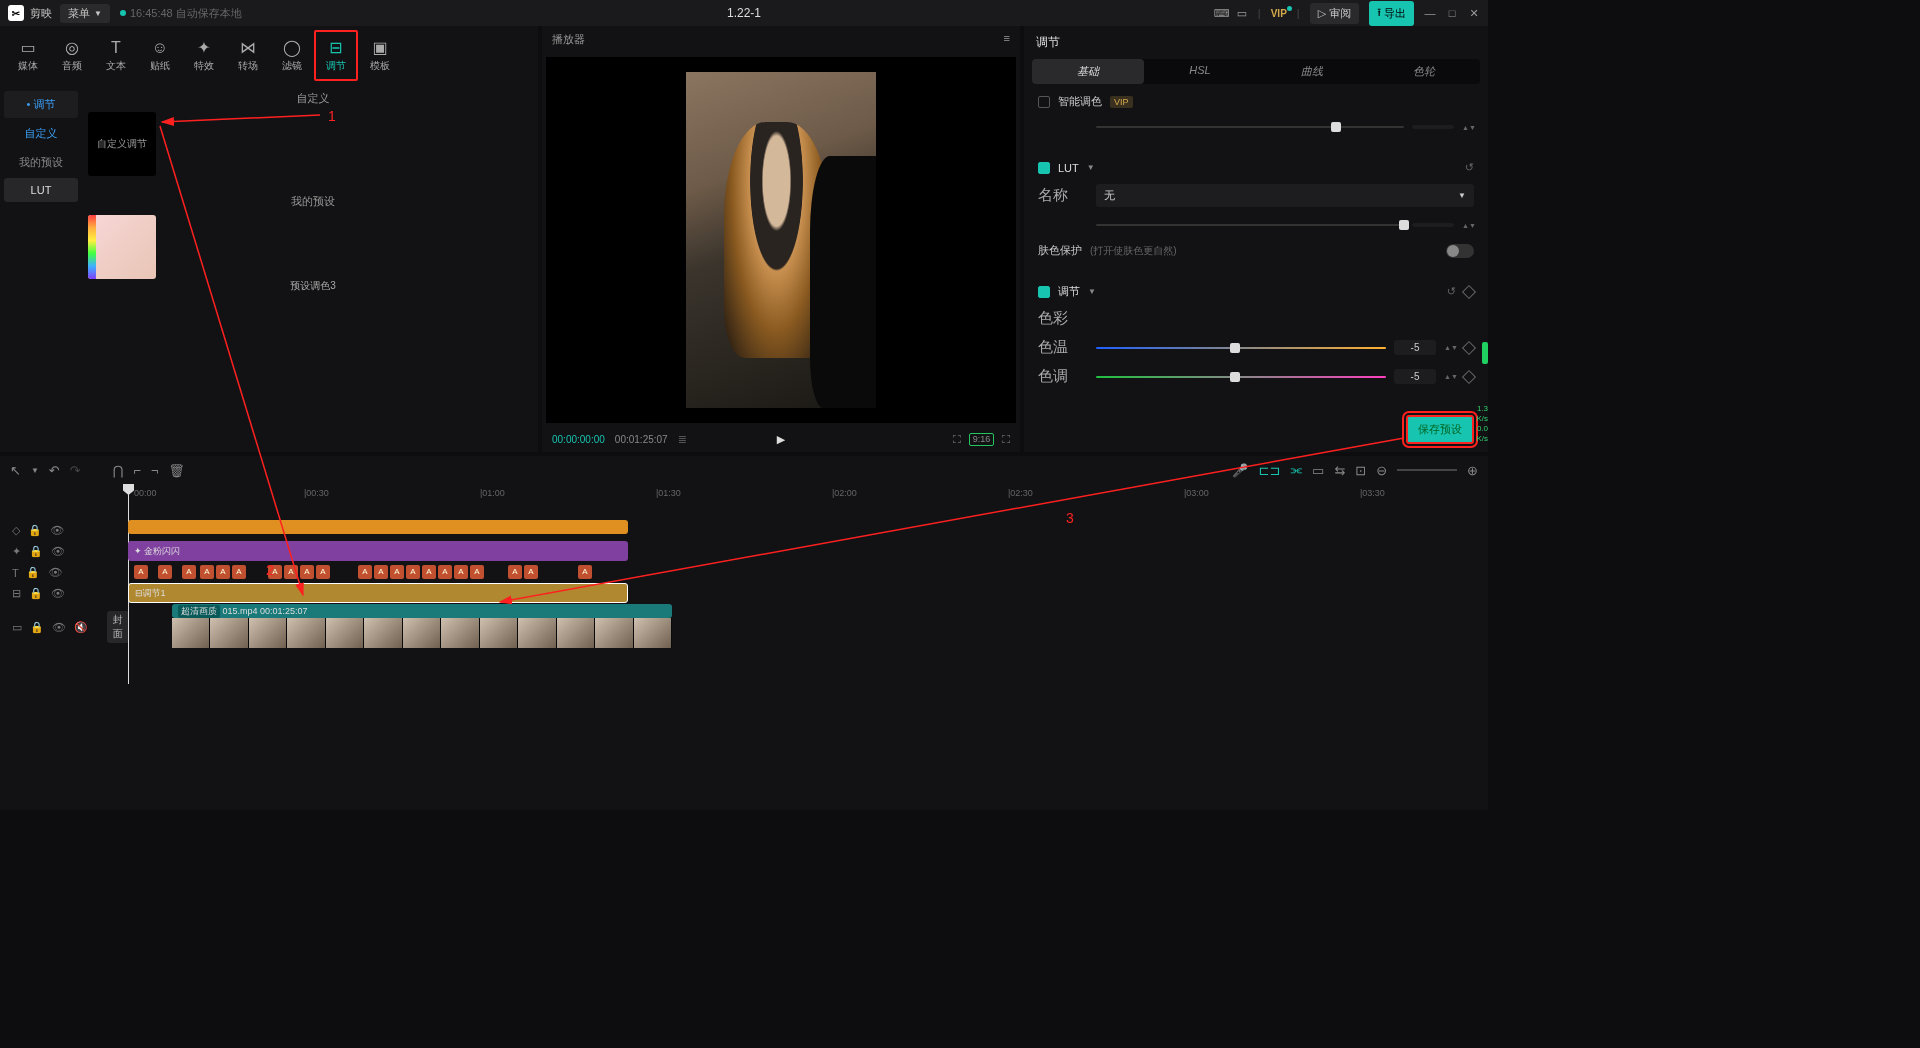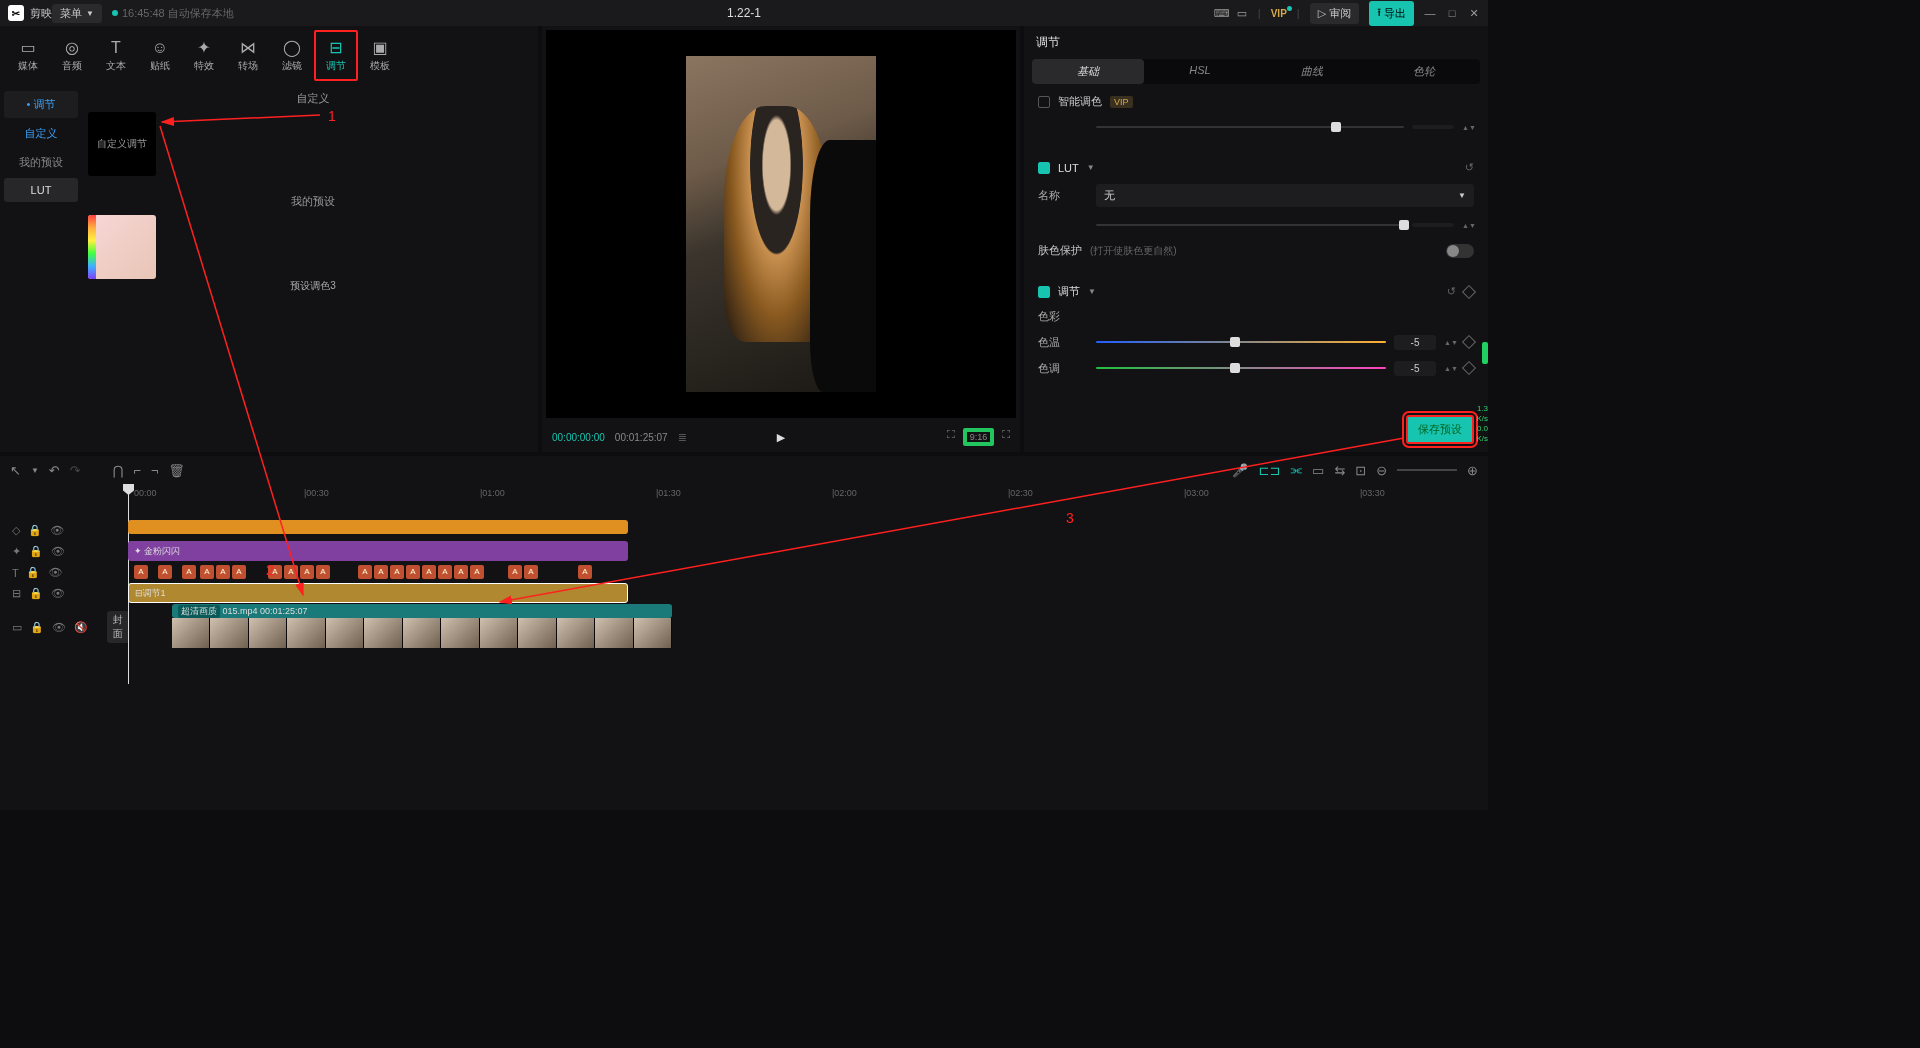--- a/index.html
+++ b/index.html
@@ -38,29 +38,29 @@
 .player-head{padding:6px 10px;color:#999;font-size:11px;display:flex;justify-content:space-between;}
 .player-area{flex:1;display:flex;align-items:center;justify-content:center;background:#000;margin:4px;}
 .video-frame{width:190px;height:336px;background:linear-gradient(160deg,#8a7560 0%,#6d5a48 30%,#3a342c 50%,#1a1814 100%);position:relative;overflow:hidden;}
 .person{position:absolute;left:20%;top:15%;width:55%;height:70%;background:radial-gradient(ellipse at 50% 25%,#d4b89a 0%,#d4b89a 18%,#2a2420 20%,#2a2420 35%,#c89050 36%,#8a5a20 60%,#1a1410 100%);border-radius:40% 40% 20% 20%;}
 .person2{position:absolute;right:0;top:25%;width:35%;height:75%;background:#0a0a0a;border-radius:30% 0 0 20%;}
 .player-ctrl{display:flex;align-items:center;padding:6px 10px;gap:10px;}
 .tc{color:#17c4b0;font-size:10px;}
 .tc2{color:#888;font-size:10px;}
 .play-btn{position:absolute;left:50%;transform:translateX(-50%);color:#ddd;cursor:pointer;}
 .pc-right{margin-left:auto;display:flex;gap:8px;color:#888;}
-.ratio-box{border:4px solid #22c55e;padding:0 3px;font-size:9px;border-radius:2px;}
+.ratio-box{border:1px solid #22c55e;padding:0 3px;font-size:9px;border-radius:2px;}
 .right-panel{width:464px;background:#121214;display:flex;flex-direction:column;}
 .rp-title{padding:8px 12px;color:#ddd;font-size:12px;}
 .rp-tabs{display:flex;margin:0 8px;background:#0a0a0c;border-radius:4px;font-style:italic;}
 .rp-tab{flex:1;text-align:center;padding:5px 0;font-size:11px;color:#888;cursor:pointer;}
 .rp-tab.active{background:#2a2a2d;color:#ddd;border-radius:4px;}
 .rp-body{flex:1;padding:10px 14px;overflow:hidden;display:flex;flex-direction:column;gap:10px;position:relative;}
 .row{display:flex;align-items:center;gap:8px;}
-.row .label{width:50px;color:#aaa;font-size:11px;}
+.row .label{width:50px;color:#aaa;font-size:15px;}
 .chk{width:12px;height:12px;border:1px solid #555;border-radius:2px;}
 .chk.on{background:#17c4b0;border-color:#17c4b0;}
 .vip-tag{background:#3a3020;color:#d4a84b;font-size:9px;padding:1px 4px;border-radius:2px;}
 .slider-track{flex:1;height:2px;background:#333;position:relative;border-radius:2px;}
 .slider-track.grad-temp{background:linear-gradient(90deg,#2060ff,#888,#ffb030);}
 .slider-track.grad-tint{background:linear-gradient(90deg,#20c040,#888,#ff40c0);}
 .slider-thumb{position:absolute;top:-4px;width:10px;height:10px;background:#ddd;border-radius:2px;transform:translateX(-50%);}
 .val-box{width:42px;background:#1d1d20;padding:2px 4px;text-align:center;border-radius:3px;font-size:10px;color:#ccc;}
 .stepper{width:12px;height:16px;display:flex;flex-direction:column;justify-content:center;color:#666;font-size:7px;line-height:7px;}
 .diamond{width:10px;height:10px;border:1px solid #666;transform:rotate(45deg);}
@@ -98,21 +98,21 @@
 .cover-btn{background:#27272a;padding:2px 6px;border-radius:3px;color:#bbb;font-size:10px;}
 .anno-txt{position:absolute;color:#ff2020;font-size:14px;z-index:51;pointer-events:none;}
 svg.arrow{position:absolute;z-index:50;pointer-events:none;}
 </style>
 </head>
 <body>
 
 <div class="topbar">
   <div class="logo">✂</div>
   <span>剪映</span>
-  <div class="menu-btn" style="">
+  <div class="menu-btn" style="margin-left:8px;">
     <span>菜单</span>
       <span style="font-size:8px;">▼</span>
   </div>
   <div class="autosave">
     <span class="dot"></span>
       <span>16:45:48 自动保存本地</span>
   </div>
   <div class="title">1.22-1</div>
   <div class="top-right">
     <span class="win-ctrl">⌨</span>
@@ -182,20 +182,24 @@
             <span>自定义调节</span>
           </div>
         <div class="sec-title" style="margin-top:18px;">我的预设</div>
         <div class="preset-thumb"></div>
         <div class="preset-label">预设调色3</div>
       </div>
     </div>
   </div>
 
   <div class="center-panel">
+    <div class="player-head">
+      <span>播放器</span>
+      <span style="cursor:pointer">≡</span>
+    </div>
     <div class="player-area">
       <div class="video-frame">
         <div class="person"></div>
           <div class="person2"></div>
       </div>
     </div>
     <div class="player-ctrl">
       <span class="tc">00:00:00:00</span>
       <span class="tc2">00:01:25:07</span>
       <span style="color:#555">≣</span>

